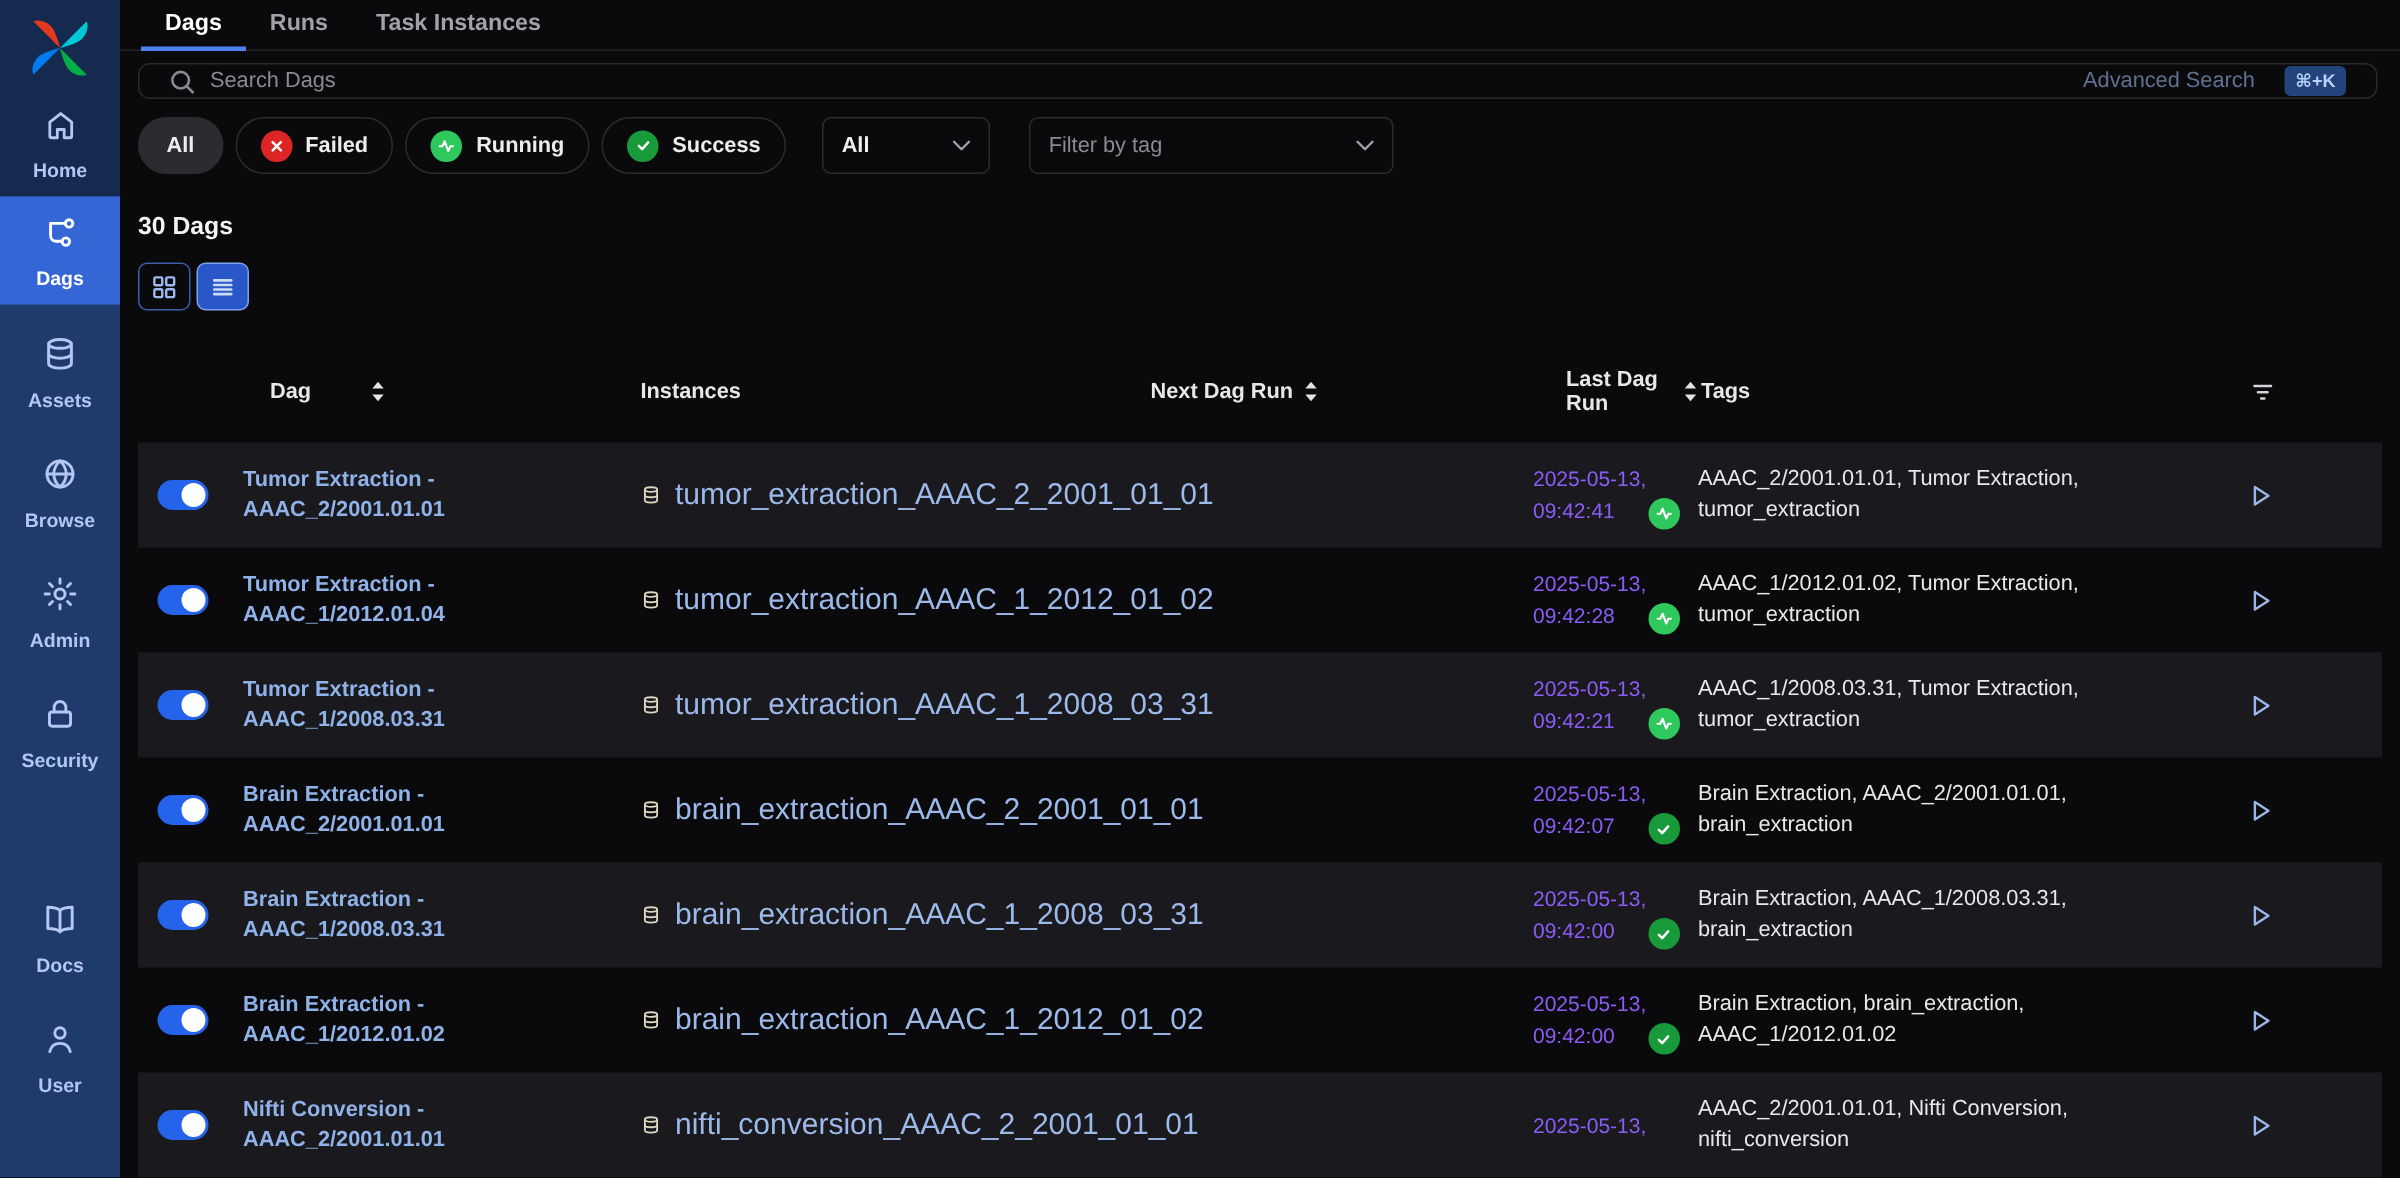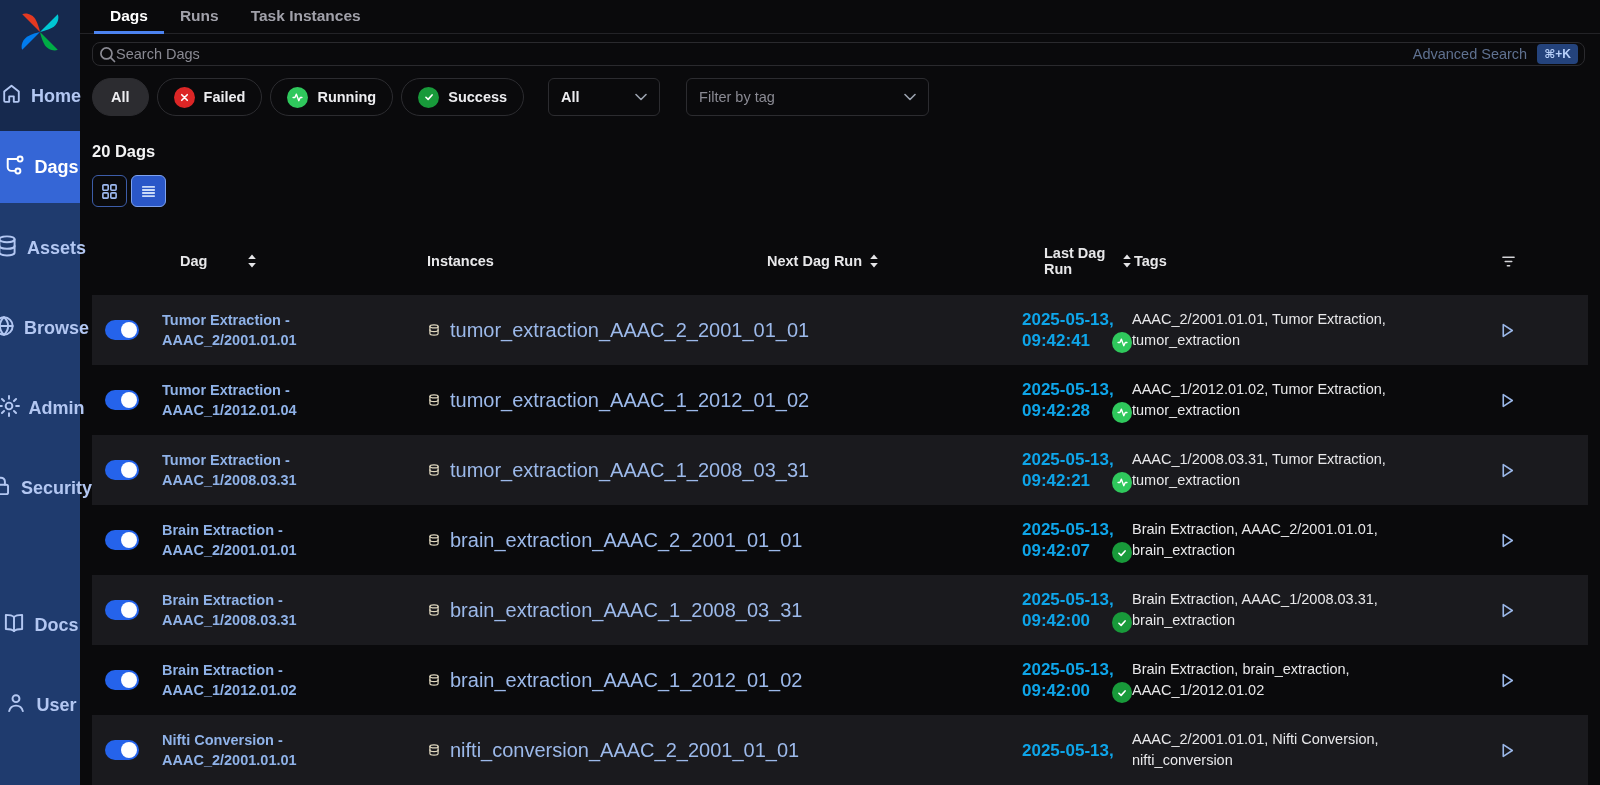--- a/index.html
+++ b/index.html
@@ -9,23 +9,23 @@
     font-family:"Liberation Sans","DejaVu Sans",sans-serif;
     color:#e8e8ea;
   }
   .app { display:flex; width:1600px; height:785px; }
 
   
   .sidebar { width:80px; flex:0 0 80px; background:#1f3b6e; display:flex; flex-direction:column; }
   .sidebar-top { background:#16294e; padding-top:9px; }
   .logo-wrap { display:flex; justify-content:center; padding-bottom:6px; }
   .nav-item {
-    width:80px; display:flex; flex-direction:row; align-items:center; justify-content:center;
+    width:80px; display:flex; flex-direction:column; align-items:center; justify-content:center;
     gap:7px; color:#b3c7f2; background:transparent; border:none; cursor:pointer;
-    font-family:inherit; font-size:18px; font-weight:600;
+    font-family:inherit; font-size:13px; font-weight:600;
   }
   .nav-item svg { stroke:#b3c7f2; }
   .nav-item.h70 { height:70px; }
   .nav-item.h80 { height:80px; }
   .nav-item.active { background:#3566d6; color:#ffffff; height:72px; }
   .nav-item.active svg { stroke:#ffffff; }
   .side-spacer { flex:1; }
   .sidebar-bottom { padding-bottom:40px; }
 
   
@@ -34,21 +34,21 @@
   .tabbar { height:54px; border-bottom:1px solid #232327; display:flex; align-items:stretch; padding-left:14px; }
   .tab {
     background:none; border:none; cursor:pointer; padding:0 16px; font-family:inherit;
     font-size:15.5px; font-weight:600; color:#a1a1aa; display:flex; align-items:center;
     border-bottom:3px solid transparent; margin-bottom:-1px;
   }
   .tab.active { color:#ffffff; font-weight:700; border-bottom-color:#4c83f0; }
 
   .search-row {
     margin:8px 15px 0 12px; height:37px; border:1px solid #2a2a2e; border-radius:8px;
-    display:flex; align-items:center; padding:0 6px; gap:0;
+    display:flex; align-items:center; padding:0 20px; gap:10px;
   }
   .search-input { flex:1; background:transparent; border:none; outline:none; color:#e4e4e7; font-size:14.5px; font-family:inherit; }
   .search-input::placeholder { color:#8a8a93; }
   .adv-search { color:#5f7190; font-size:14.5px; cursor:pointer; white-space:nowrap; }
   .kbd-badge { background:#24437c; color:#b9d1fa; font-size:12px; font-weight:700; border-radius:4px; padding:3px 7px; margin-left:10px; cursor:default; }
 
   .filter-row { margin:12px 12px 0; display:flex; align-items:center; gap:8px; }
   .chip {
     height:38px; border-radius:19px; border:1px solid #2c2c30; background:transparent;
     display:flex; align-items:center; gap:9px; padding:0 16px; color:#ededf0;
@@ -87,21 +87,21 @@
   .trow { height:70px; }
   .trow:nth-of-type(odd) { background:#1a1a1e; }
 
   .cell-toggle { padding-left:13px; }
   .toggle { width:34px; height:20px; border-radius:10px; background:#2563eb; position:relative; border:none; cursor:pointer; display:block; }
   .toggle .knob { position:absolute; top:2px; right:2px; width:16px; height:16px; border-radius:50%; background:#ffffff; }
 
   .dag-link { color:#8fb2e8; font-size:14.5px; font-weight:700; line-height:20px; max-width:195px; display:inline-block; text-decoration:none; cursor:pointer; }
   .cell-sched { display:flex; align-items:center; gap:9px; }
   .sched-link { color:#9cb9ea; font-size:20px; text-decoration:none; cursor:pointer; }
-  .cell-last { color:#0ea5e9; font-size:17px; font-weight:700; line-height:21px; cursor:pointer; }
+  .cell-last { color:#8b5cf6; font-size:14px; font-weight:400; line-height:21px; cursor:pointer; }
   .last-line2 { display:flex; align-items:center; gap:22px; }
   .status-icon { width:21px; height:21px; border-radius:50%; display:flex; align-items:center; justify-content:center; position:relative; top:2px; }
   .status-icon.running { background:#2fc85c; }
   .status-icon.success { background:#189a3a; }
   .status-icon .g-run { display:none; }
   .status-icon .g-chk { display:none; }
   .status-icon.running .g-run { display:block; }
   .status-icon.success .g-chk { display:block; }
   .cell-tags { color:#e8e8ea; font-size:14.5px; line-height:21px; max-width:292px; }
   .cell-actions { display:flex; justify-content:flex-end; padding-right:72px; }
@@ -275,21 +275,21 @@
       <div class="select tags">
         <span>Filter by tag</span>
         <span style="display:flex;">
           <svg width="12" height="8" viewBox="0 0 12 8" fill="none" stroke="#9ca3af" stroke-width="1.6" stroke-linecap="round" stroke-linejoin="round">
               <path d="M1 1.5 L6 6.5 L11 1.5"></path>
             </svg>
         </span>
       </div>
     </div>
 
-    <div class="count">20 Dags</div>
+    <div class="count">30 Dags</div>
 
     <div class="view-toggles">
       <button class="vt-btn">
         <span style="display:flex;">
           <svg width="17" height="17" viewBox="0 0 18 18" fill="none" stroke="#9db9f0" stroke-width="1.7">
             <rect x="2" y="2" width="5.6" height="5.6" rx="1"></rect>
               <rect x="10.4" y="2" width="5.6" height="5.6" rx="1"></rect>
             <rect x="2" y="10.4" width="5.6" height="5.6" rx="1"></rect>
               <rect x="10.4" y="10.4" width="5.6" height="5.6" rx="1"></rect>
           </svg>

